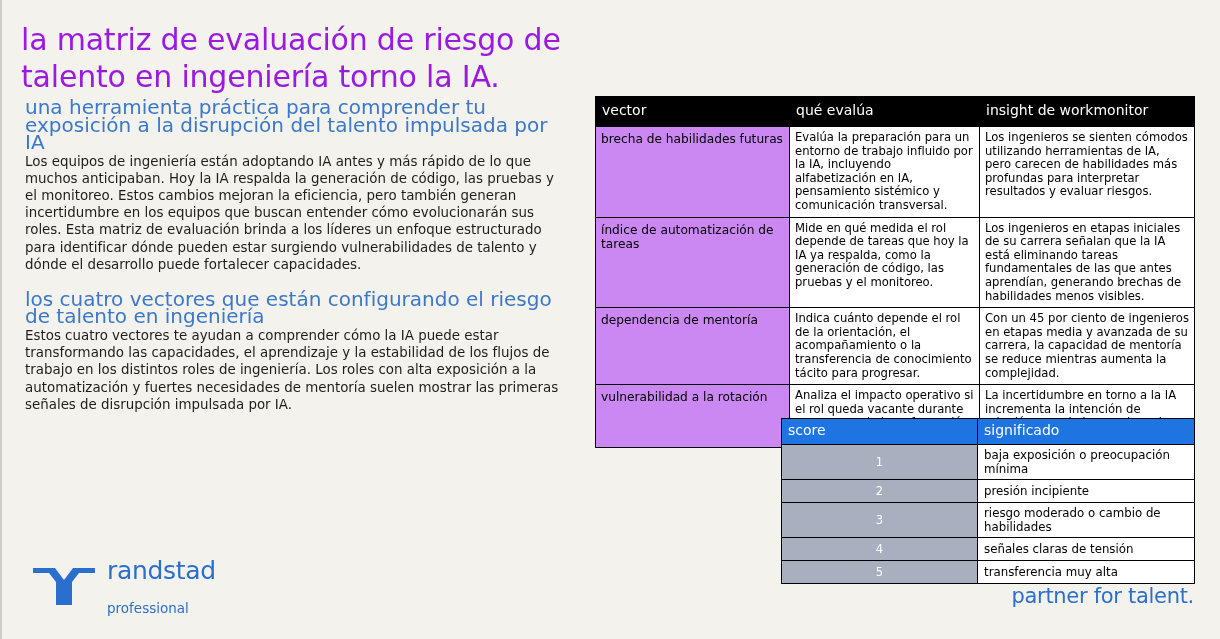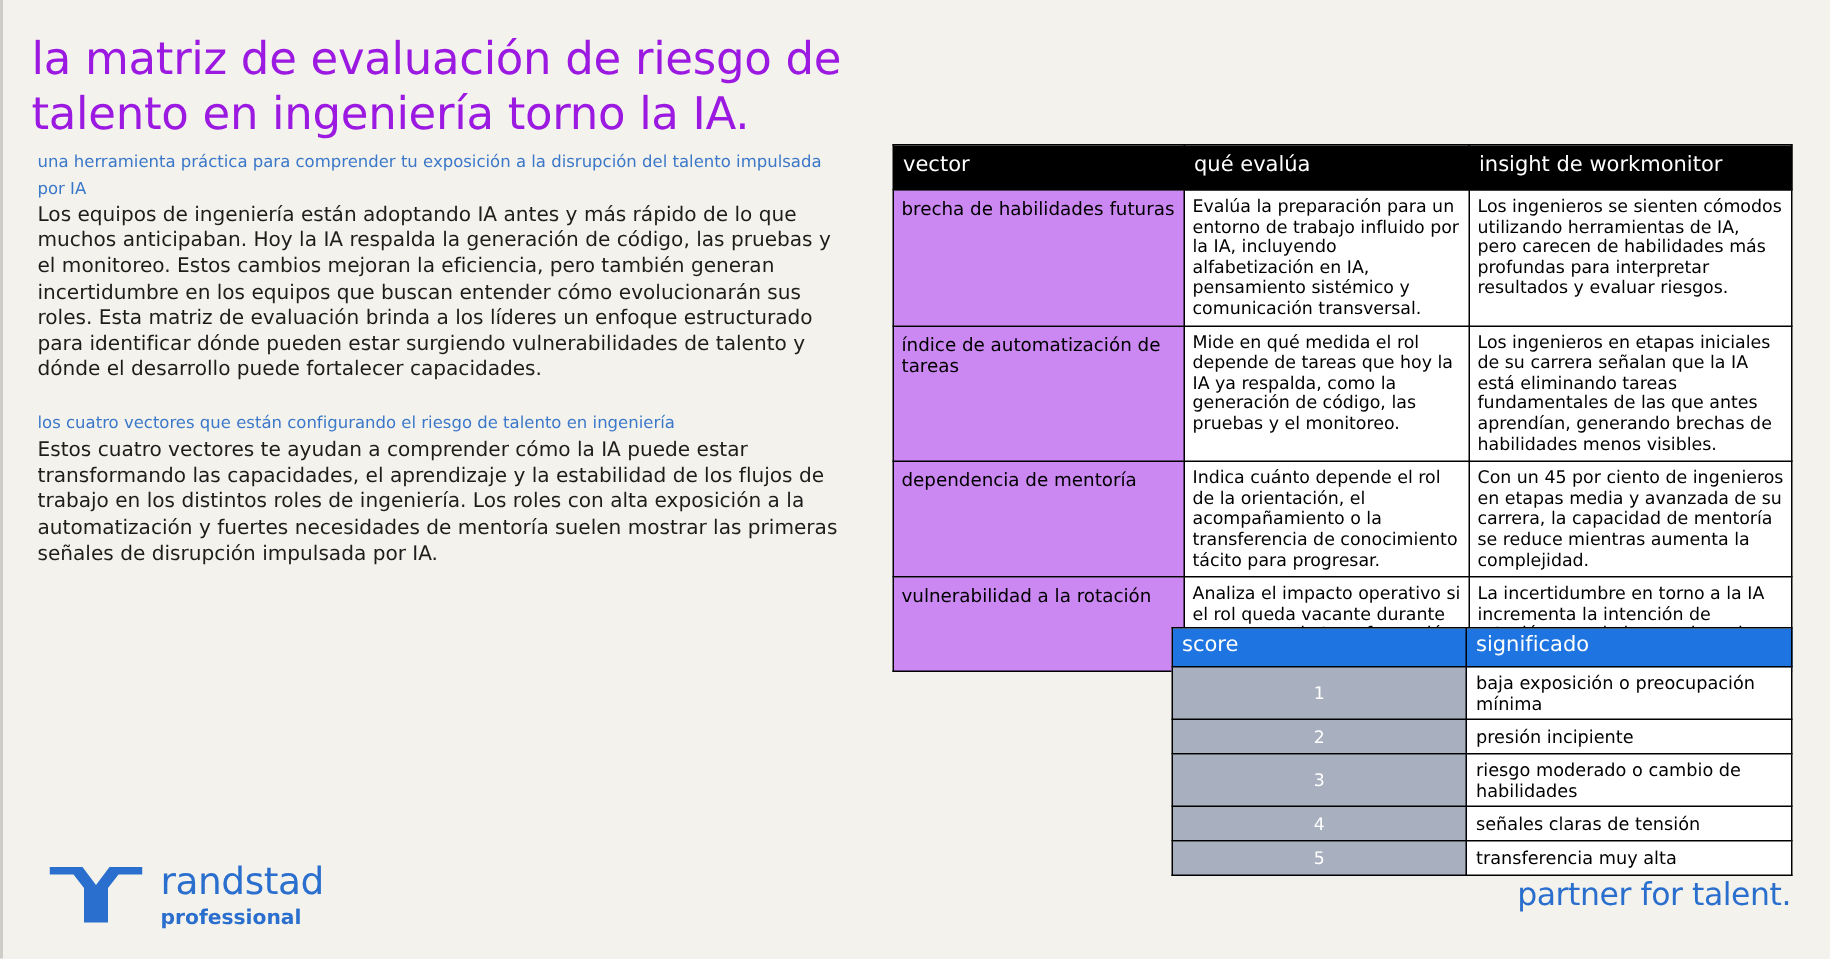--- a/index.html
+++ b/index.html
@@ -40,21 +40,21 @@
 
   
   .leftcol {
     position: absolute;
     left: 23px;
     top: 99px;
     width: 537px;
   }
   .sub-head {
     color: #3b78c9;
-    font-size: 11px;
+    font-size: 20px;
     line-height: 17.5px;
     margin: 0 0 1px 0;
     font-weight: normal;
   }
   .body-text {
     color: #1d1d1b;
     font-size: 13.4px;
     line-height: 17.2px;
     margin: 0 0 18px 0;
   }
@@ -137,43 +137,42 @@
   }
   .scores td.score-meaning {
     background: #ffffff;
     text-align: left;
   }
 
   
   .logo-wrap {
     position: absolute;
     left: 31px;
-    top: 574px;
+    top: 558px;
     display: flex;
     align-items: center;
   }
   .logo-mark { display: block; }
   .logo-text {
     margin-left: 12px;
     line-height: 1;
   }
   .logo-word {
     display: block;
     color: #2b6fce;
     font-size: 25px;
     line-height: 26px;
     letter-spacing: -0.3px;
   }
   .logo-sub {
     display: block;
     color: #2b6fce;
     font-size: 13.5px;
     line-height: 15px;
-    margin-top: 4px;
-    font-weight: bold;
+    margin-top: 17px;
   }
   .tagline {
     position: absolute;
     right: 26px;
     top: 584px;
     color: #2b6fce;
     font-size: 21px;
     line-height: 24px;
     letter-spacing: -0.3px;
     white-space: nowrap;

